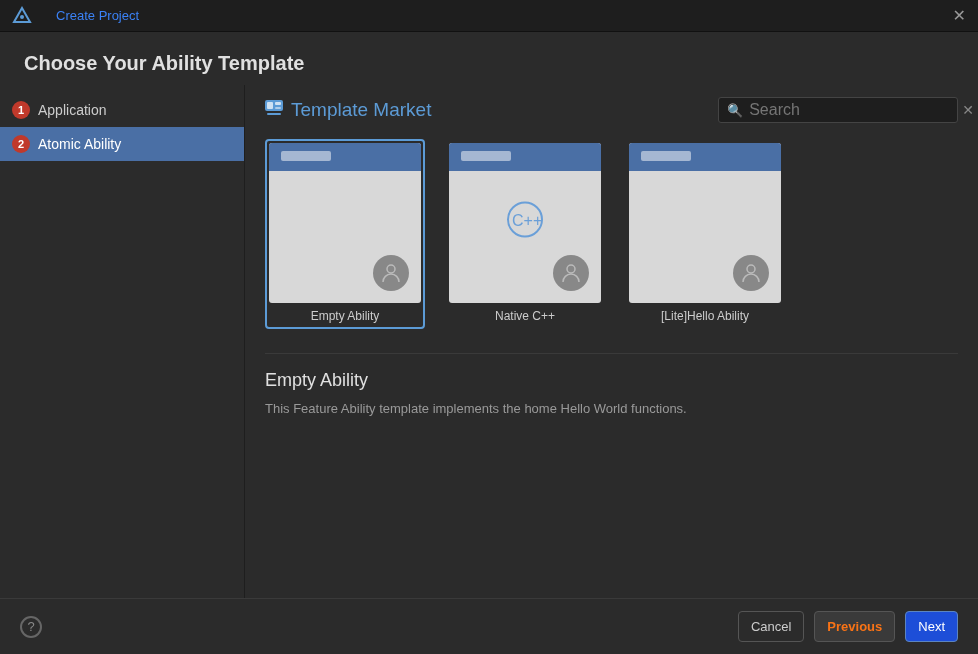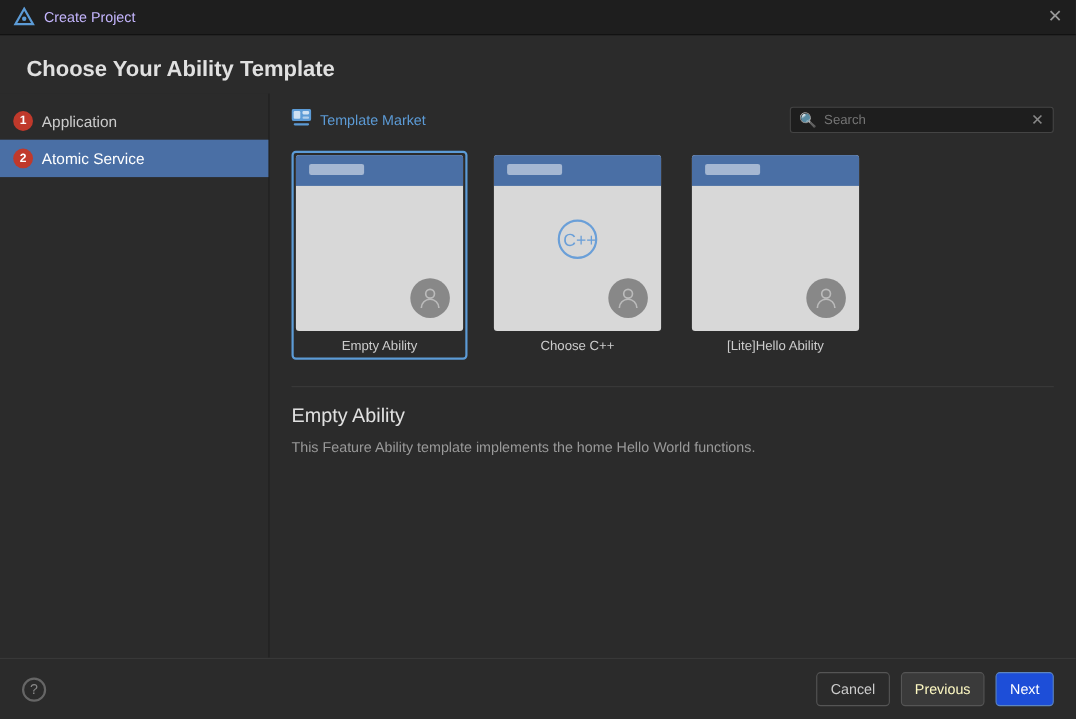--- a/index.html
+++ b/index.html
@@ -20,21 +20,22 @@
       padding: 0 12px;
       border-bottom: 1px solid #111;
     }
     .title-bar-left {
       display: flex;
       align-items: center;
       gap: 8px;
     }
     .title-bar-title {
       font-size: 13px;
-      color: #c4b5fd;
+      color: #3b82f6;
+      margin-left: 16px;
     }
     .title-bar-close {
       font-size: 16px;
       color: #999;
       cursor: pointer;
       line-height: 1;
     }
     .main-content {
       display: flex;
       height: calc(654px - 32px);
@@ -109,21 +110,21 @@
     .panel-header {
       display: flex;
       align-items: center;
       justify-content: space-between;
       margin-bottom: 16px;
     }
     .panel-title {
       display: flex;
       align-items: center;
       gap: 8px;
-      font-size: 13px;
+      font-size: 19px;
       color: #5c9bd6;
       font-weight: 500;
     }
     .panel-title-icon {
       color: #5c9bd6;
       font-size: 16px;
     }
     .search-box {
       display: flex;
       align-items: center;
@@ -132,21 +133,21 @@
       border-radius: 3px;
       padding: 3px 8px;
       gap: 6px;
       width: 240px;
     }
     .search-box input {
       background: transparent;
       border: none;
       outline: none;
       color: #ccc;
-      font-size: 12px;
+      font-size: 16px;
       flex: 1;
     }
     .search-clear {
       color: #888;
       cursor: pointer;
       font-size: 14px;
     }
     .templates-grid {
       display: flex;
       gap: 20px;
@@ -265,22 +266,23 @@
       font-size: 13px;
       cursor: pointer;
       border: 1px solid #555;
     }
     .btn-cancel {
       background: transparent;
       color: #ccc;
     }
     .btn-secondary {
       background: #3a3a3a;
-      color: #fef9c3;
+      color: #f97316;
       border-color: #555;
+      font-weight: bold;
     }
     .btn-primary {
       background: #1d4ed8;
       color: #fff;
       border-color: #5c85c0;
     }
     .logo-icon {
       width: 20px;
       height: 20px;
     }
@@ -309,21 +311,21 @@
     <div class="sidebar">
       <div class="sidebar-top">
 
         <div class="sidebar-item">
           <span class="sidebar-badge red">1</span>
           <span>Application</span>
         </div>
 
         <div class="sidebar-item active">
           <span class="sidebar-badge red">2</span>
-          <span>Atomic Service</span>
+          <span>Atomic Ability</span>
         </div>
       </div>
 
     </div>
 
     <div class="right-panel">
       <div class="panel-header">
         <div class="panel-title">
           <span class="panel-title-icon">
             <svg width="18" height="16" viewBox="0 0 18 16" fill="none">
@@ -369,21 +371,21 @@
                 <text x="6" y="25" font-size="16" fill="#6a9fd8" font-family="Arial">C++</text>
               </svg>
             </div>
             <div class="template-preview-icon">
               <svg width="22" height="22" viewBox="0 0 22 22" fill="none">
                 <circle cx="11" cy="7" r="4" stroke="#bbb" stroke-width="1.5"></circle>
                 <path d="M3 20c0-4.4 3.6-8 8-8s8 3.6 8 8" stroke="#bbb" stroke-width="1.5"></path>
               </svg>
             </div>
           </div>
-          <div class="template-name">Choose C++</div>
+          <div class="template-name">Native C++</div>
         </div>
 
         <div class="template-card">
           <div class="template-preview">
             <div class="template-preview-header"></div>
             <div class="template-preview-bar"></div>
             <div class="template-preview-icon">
               <svg width="22" height="22" viewBox="0 0 22 22" fill="none">
                 <circle cx="11" cy="7" r="4" stroke="#bbb" stroke-width="1.5"></circle>
                 <path d="M3 20c0-4.4 3.6-8 8-8s8 3.6 8 8" stroke="#bbb" stroke-width="1.5"></path>

